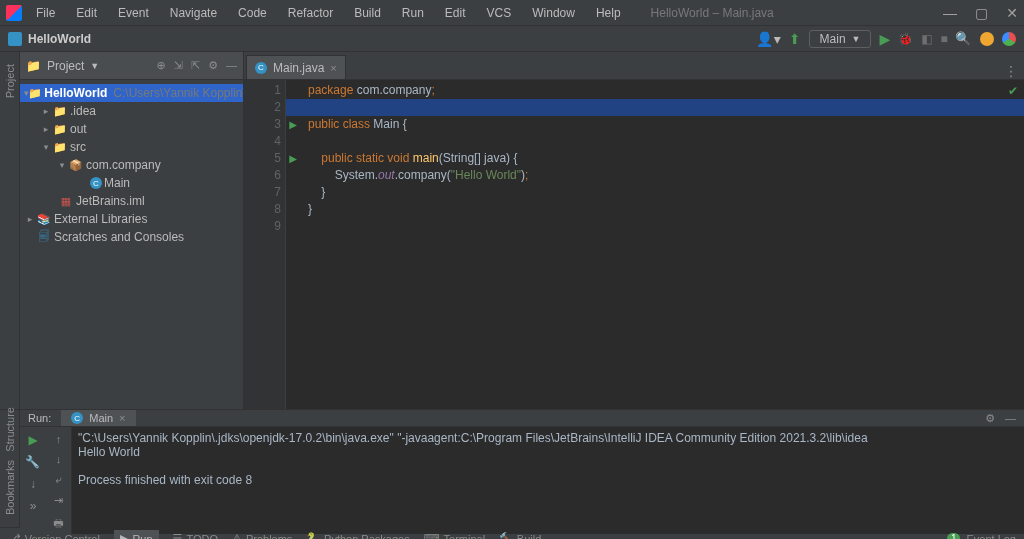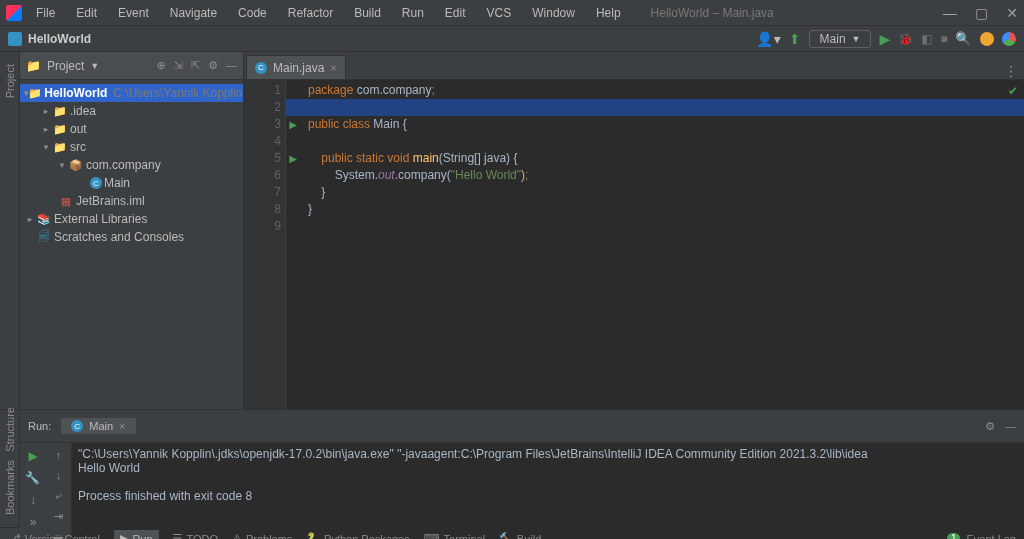--- a/index.html
+++ b/index.html
@@ -63,21 +63,21 @@
 .code .line { height:17px; line-height:17px; white-space:pre; }
 .code .hl { background:#214283; margin-left:-22px; padding-left:22px; }
 .kw { color:#cc7832; }
 .ident { color:#a9b7c6; }
 .fn { color:#ffc66d; }
 .str { color:#6a8759; }
 .field { color:#9876aa; font-style:italic; }
 .semi { color:#cc7832; }
 .check { position:absolute; top:4px; right:6px; color:#499c54; font-size:12px; }
 .runpanel { height:118px; border-top:1px solid #323232; display:flex; }
-.run-tabs { height:22px; background:#3c3f41; display:flex; align-items:center; padding:16px 8px; border-bottom:1px solid #323232; font-size:11px; gap:10px; }
+.run-tabs { height:22px; background:#3c3f41; display:flex; align-items:center; padding:0 8px; border-bottom:1px solid #323232; font-size:11px; gap:10px; }
 .run-tabs .label { color:#bbbbbb; }
 .run-tabs .tab-main { background:#4e5254; padding:2px 10px; display:flex; gap:6px; align-items:center; }
 .run-tabs .right { margin-left:auto; display:flex; gap:10px; color:#8c8c8c; }
 .run-body { flex:1; display:flex; background:#2b2b2b; }
 .run-tools { width:26px; background:#3c3f41; display:flex; flex-direction:column; align-items:center; gap:8px; padding-top:6px; }
 .run-tools span { color:#8c8c8c; font-size:12px; }
 .run-tools .play { color:#499c54; }
 .run-tools2 { width:26px; background:#3c3f41; display:flex; flex-direction:column; align-items:center; gap:8px; padding-top:6px; border-right:1px solid #323232; }
 .run-tools2 span { color:#8c8c8c; font-size:11px; }
 .console { flex:1; font-family:"Consolas",monospace; font-size:12px; padding:4px 6px; color:#bbbbbb; overflow:hidden; white-space:pre; }

